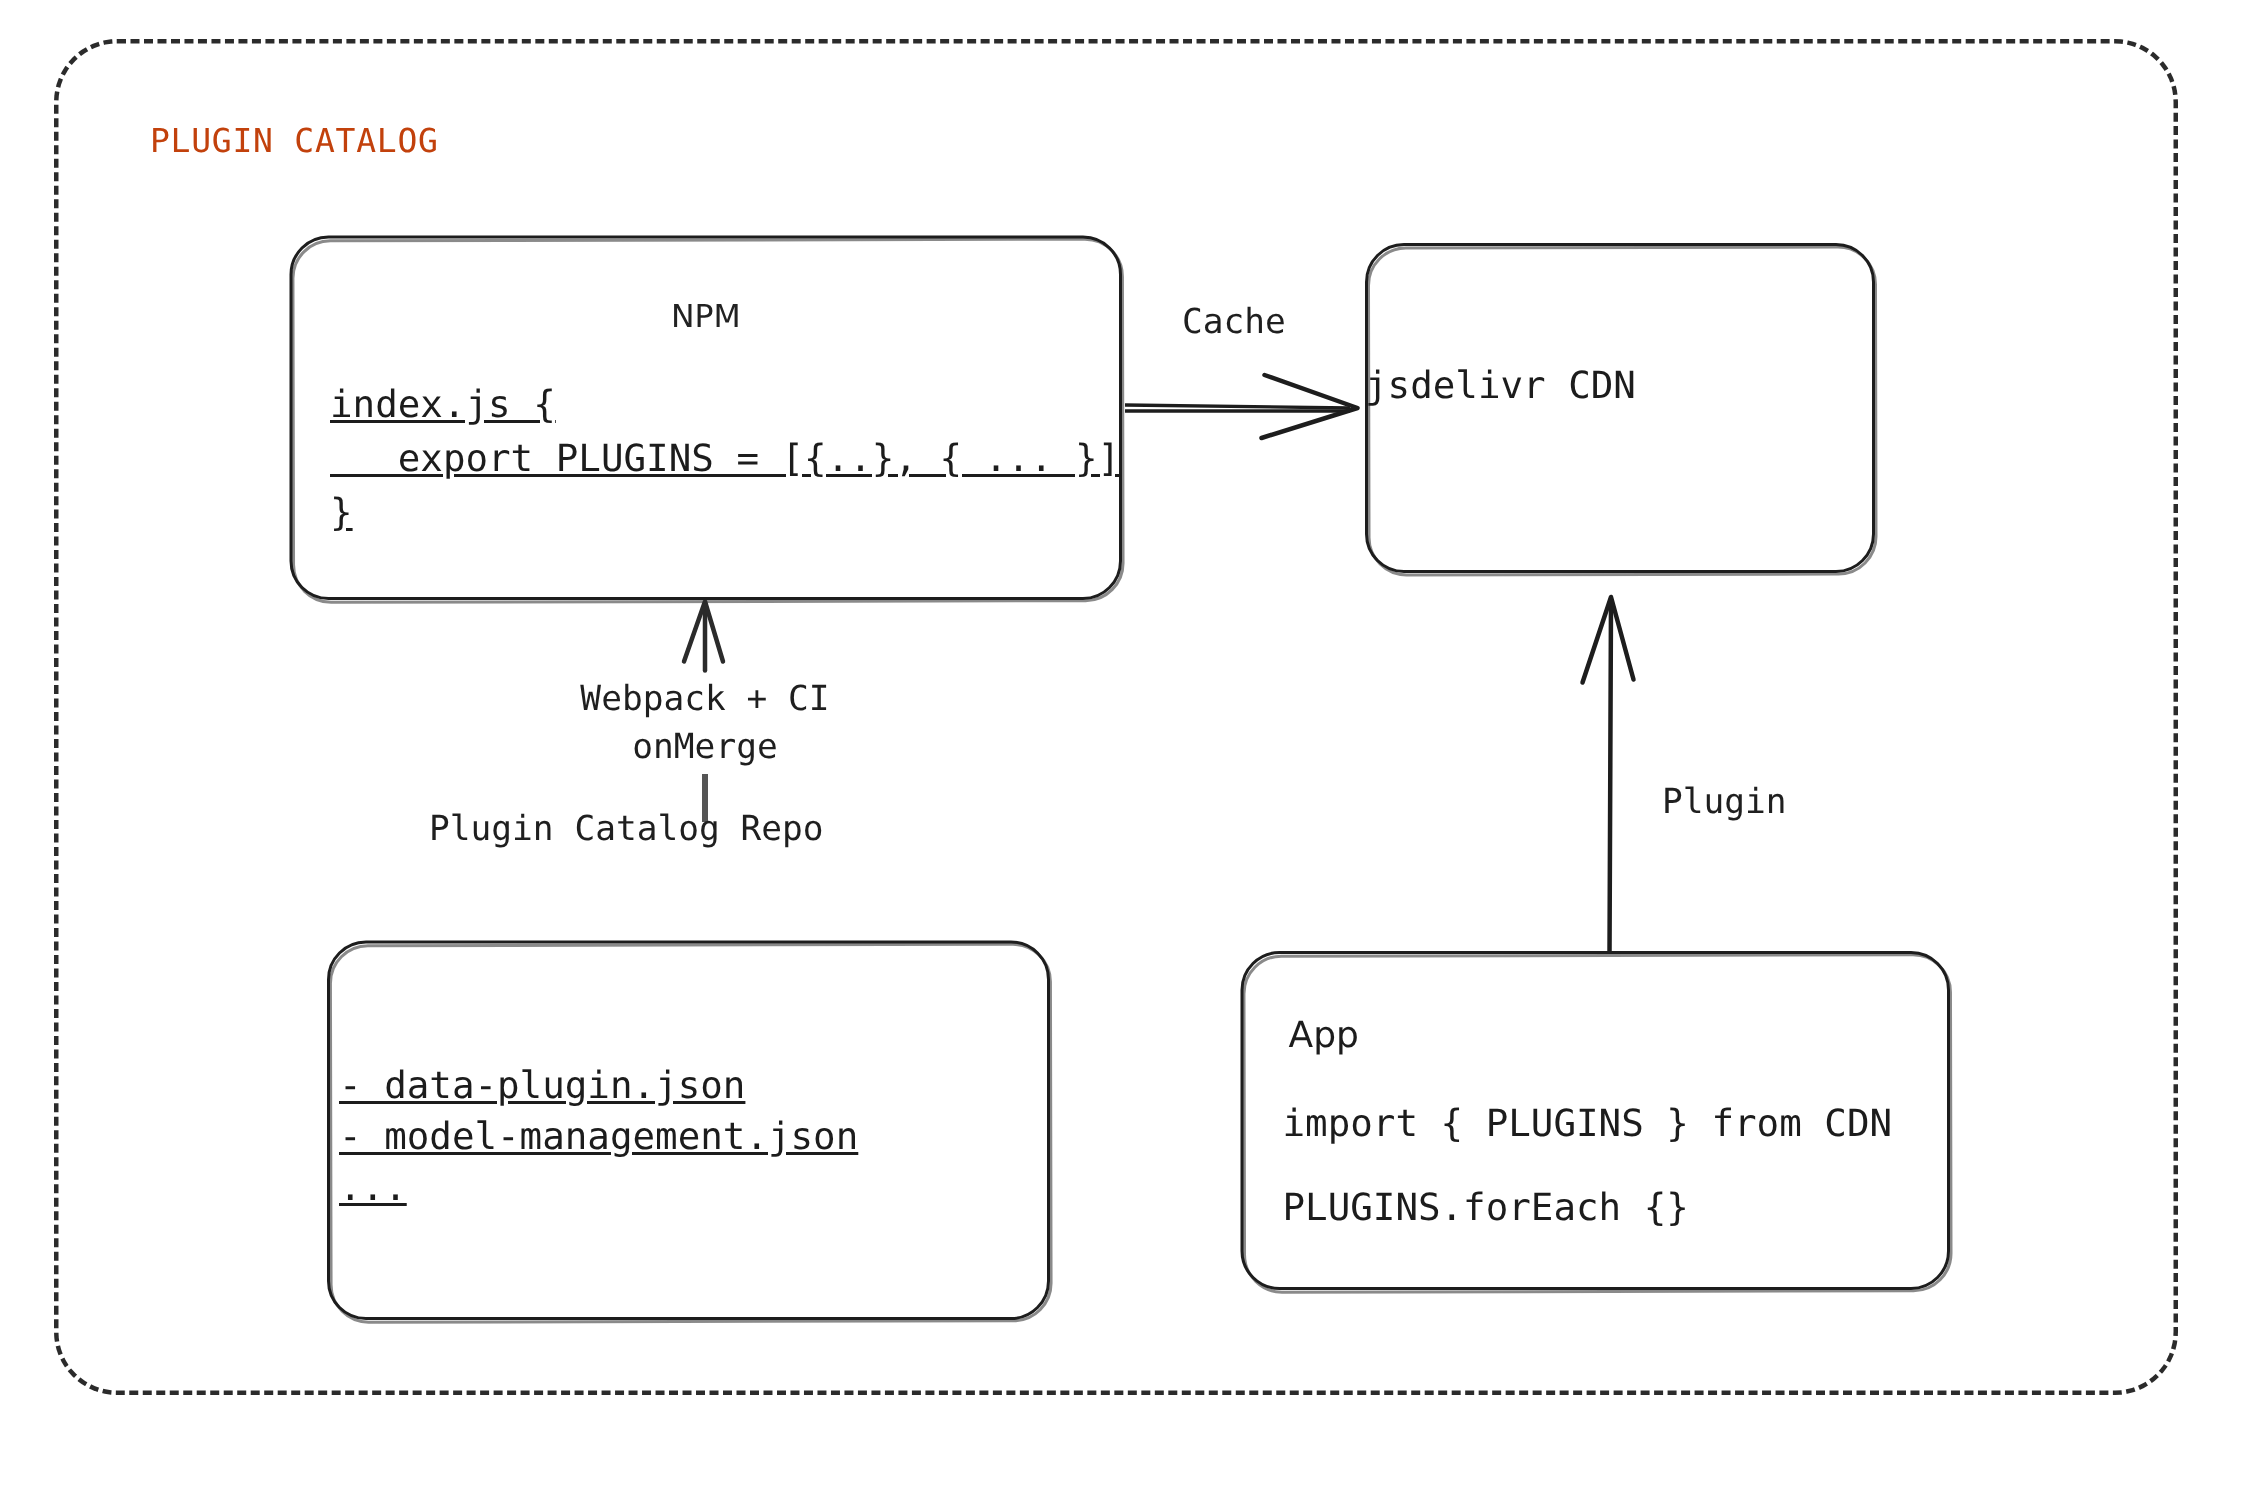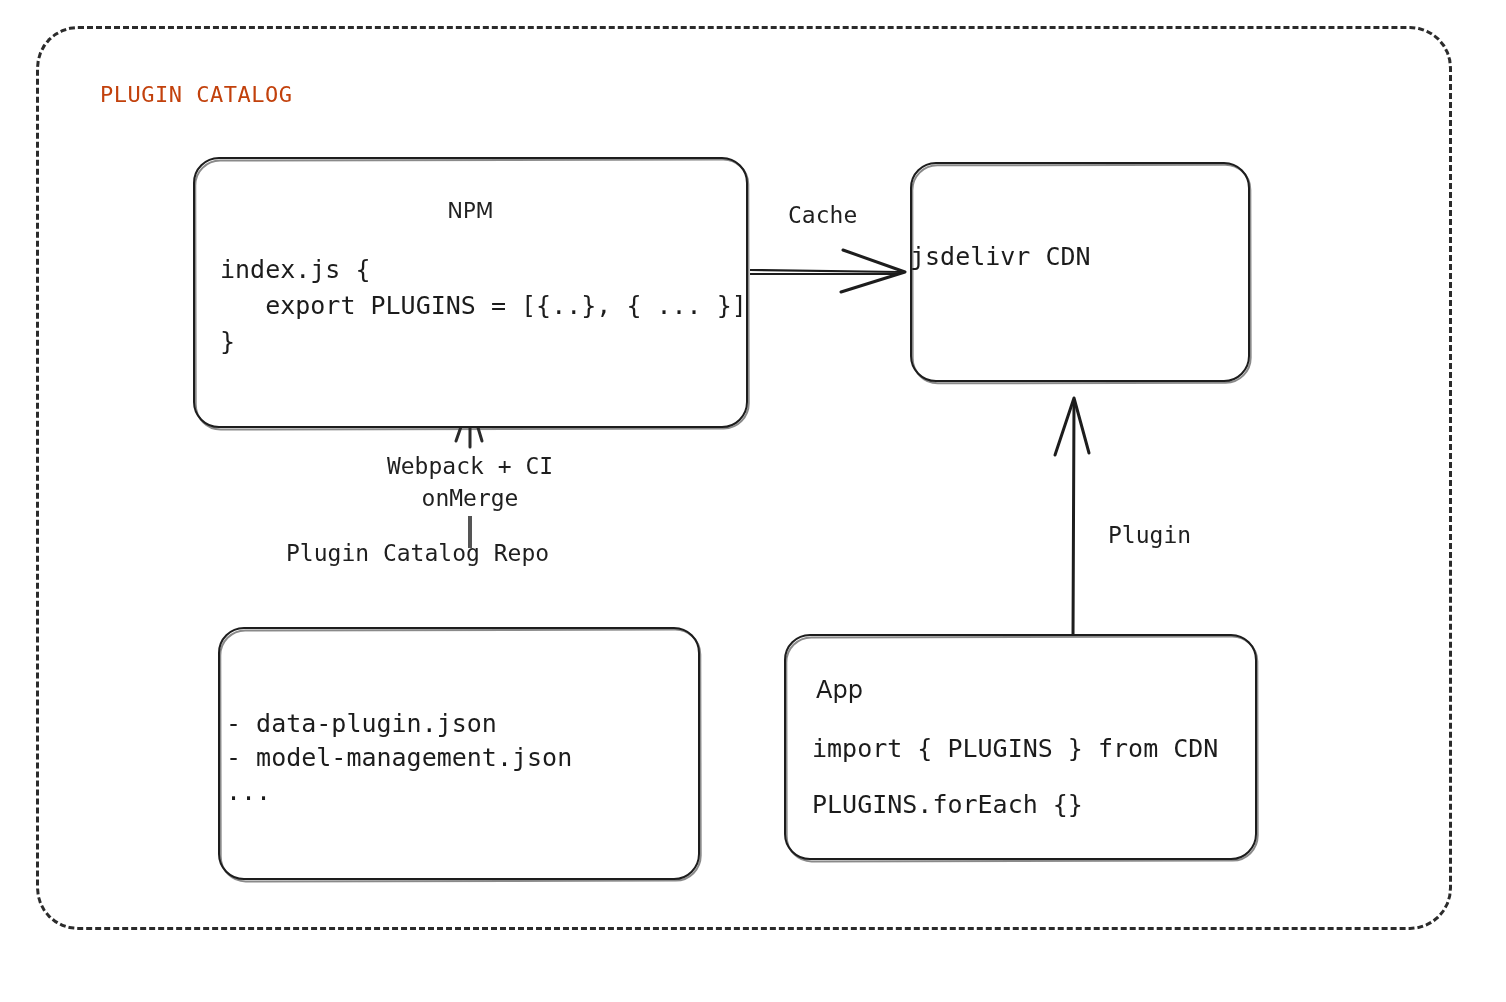--- a/index.html
+++ b/index.html
@@ -74,20 +74,21 @@
     color: #222222;
     white-space: pre;
   }
   .code-block {
     position: absolute;
     font-family: "DejaVu Sans Mono", monospace;
     font-size: 25px;
     line-height: 36px;
     color: #1c1c1c;
     white-space: pre;
+    text-decoration: underline;
   }
   .mono-line {
     position: absolute;
     font-family: "DejaVu Sans Mono", monospace;
     font-size: 25px;
     color: #1c1c1c;
     white-space: pre;
   }
   .sans-line {
     position: absolute;
@@ -139,21 +140,21 @@
       <path d="M 456 441 L 470 401 L 482 441" fill="none" stroke="#2b2b2b" stroke-width="3" stroke-linecap="round" stroke-linejoin="round"></path>
       <line x1="470" y1="516" x2="470" y2="548" stroke="#555555" stroke-width="4" stroke-linecap="butt"></line>
     </g>
 
     <g>
       <line x1="1073" y1="638" x2="1074" y2="400" stroke="#1d1d1d" stroke-width="3" stroke-linecap="round"></line>
       <path d="M 1055 455 L 1074 398 L 1089 453" fill="none" stroke="#1d1d1d" stroke-width="3" stroke-linecap="round" stroke-linejoin="round"></path>
     </g>
   </svg>
 
-  <div class="node" style="left:193px; top:157px; width:555px; height:271px;">
+  <div class="node" style="left:193px; top:157px; width:555px; height:243px;">
     <div class="shell ghost"></div>
     <div class="shell"></div>
     <div class="content">
       <div class="node-label-center" style="top:42px;">NPM</div>
       <div class="code-block" style="left:27px; top:95px;">index.js {</div>
       <div class="code-block" style="left:27px; top:131px;">   export PLUGINS = [{..}, { ... }]</div>
       <div class="code-block" style="left:27px; top:167px;">}</div>
     </div>
   </div>
 
@@ -177,21 +178,21 @@
     <div class="shell"></div>
     <div class="content">
       <div class="code-block" style="left:8px; top:113px;">- model-management.json</div>
       <div class="code-block" style="left:8px; top:79px;">- data-plugin.json</div>
       <div class="code-block" style="left:8px; top:147px;">...</div>
     </div>
   </div>
 
   <div class="float-label" style="left:1108px; top:518px;">Plugin</div>
 
-  <div class="node" style="left:784px; top:634px; width:473px; height:226px;">
+  <div class="node" style="left:827px; top:634px; width:473px; height:226px;">
     <div class="shell ghost"></div>
     <div class="shell"></div>
     <div class="content">
       <div class="sans-line" style="left:32px; top:42px;">App</div>
       <div class="mono-line" style="left:28px; top:100px;">import { PLUGINS } from CDN</div>
       <div class="mono-line" style="left:28px; top:156px;">PLUGINS.forEach {}</div>
     </div>
   </div>
 
 </div>

